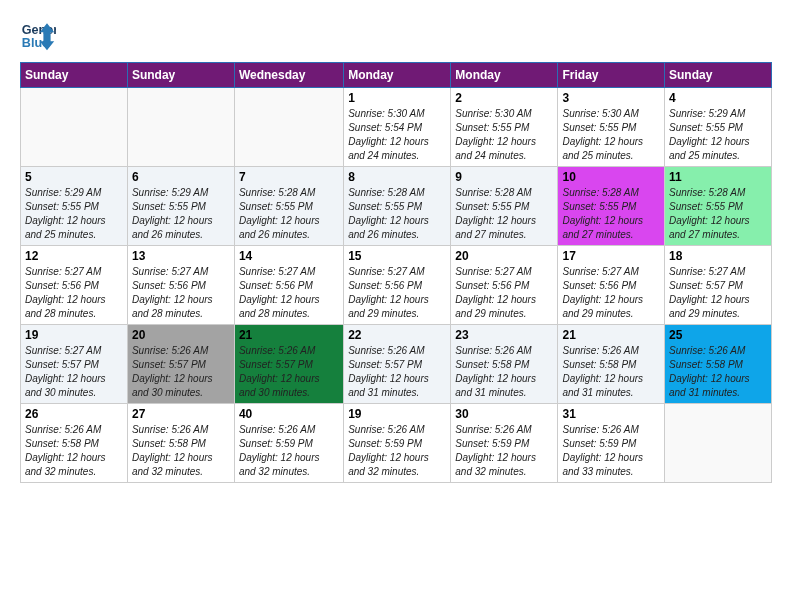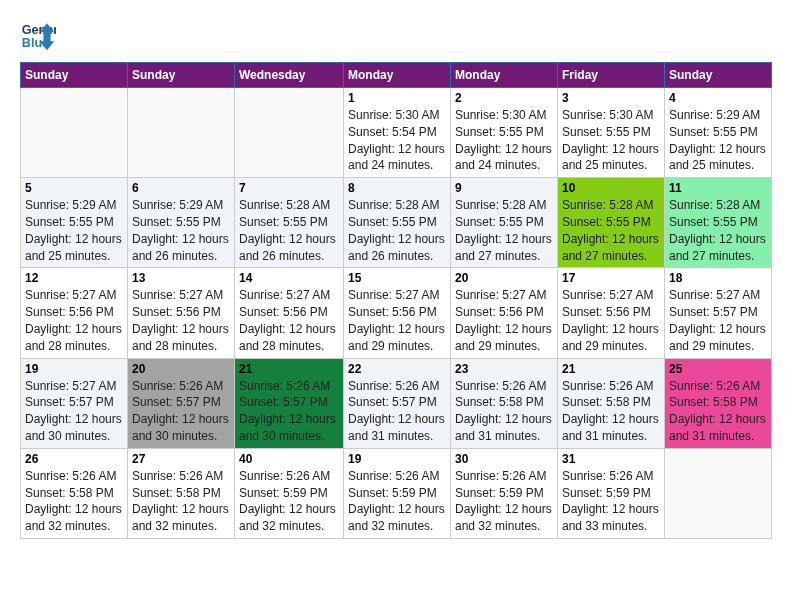--- a/index.html
+++ b/index.html
@@ -61,23 +61,24 @@
     .calendar tr:nth-child(even) td {
       background: #f5f5f5;
     }
     .day-num {
       font-weight: bold;
       font-size: 12px;
       display: block;
       margin-bottom: 2px;
     }
     .day-info {
-      font-size: 12px;
+      font-size: 10px;
       color: #222;
       line-height: 1.4;
+      font-style: italic;
     }
     .empty-cell {
       background: #f9f9f9 !important;
     }
   </style>
 </head>
 <body>
 
 <div class="header-area">
   <div class="logo">
@@ -172,21 +173,21 @@
 Daylight: 12 hours
 and 26 minutes.</div>
         </td>
         <td style="background: rgb(240, 244, 248);">
           <span class="day-num">9</span>
           <div class="day-info" style="white-space: pre-line;">Sunrise: 5:28 AM
 Sunset: 5:55 PM
 Daylight: 12 hours
 and 27 minutes.</div>
         </td>
-        <td style="background: #84cc16;">
+        <td style="background: #d946ef;">
           <span class="day-num">10</span>
           <div class="day-info" style="white-space: pre-line;">Sunrise: 5:28 AM
 Sunset: 5:55 PM
 Daylight: 12 hours
 and 27 minutes.</div>
         </td>
         <td style="background: #86efac;">
           <span class="day-num">11</span>
           <div class="day-info" style="white-space: pre-line;">Sunrise: 5:28 AM
 Sunset: 5:55 PM
@@ -281,21 +282,21 @@
 Daylight: 12 hours
 and 31 minutes.</div>
         </td>
         <td style="background: rgb(240, 244, 248);">
           <span class="day-num">21</span>
           <div class="day-info" style="white-space: pre-line;">Sunrise: 5:26 AM
 Sunset: 5:58 PM
 Daylight: 12 hours
 and 31 minutes.</div>
         </td>
-        <td style="background: #ec4899;">
+        <td style="background: #0ea5e9;">
           <span class="day-num">25</span>
           <div class="day-info" style="white-space: pre-line;">Sunrise: 5:26 AM
 Sunset: 5:58 PM
 Daylight: 12 hours
 and 31 minutes.</div>
         </td>
       </tr>
       <tr>
         <td>
           <span class="day-num">26</span>

